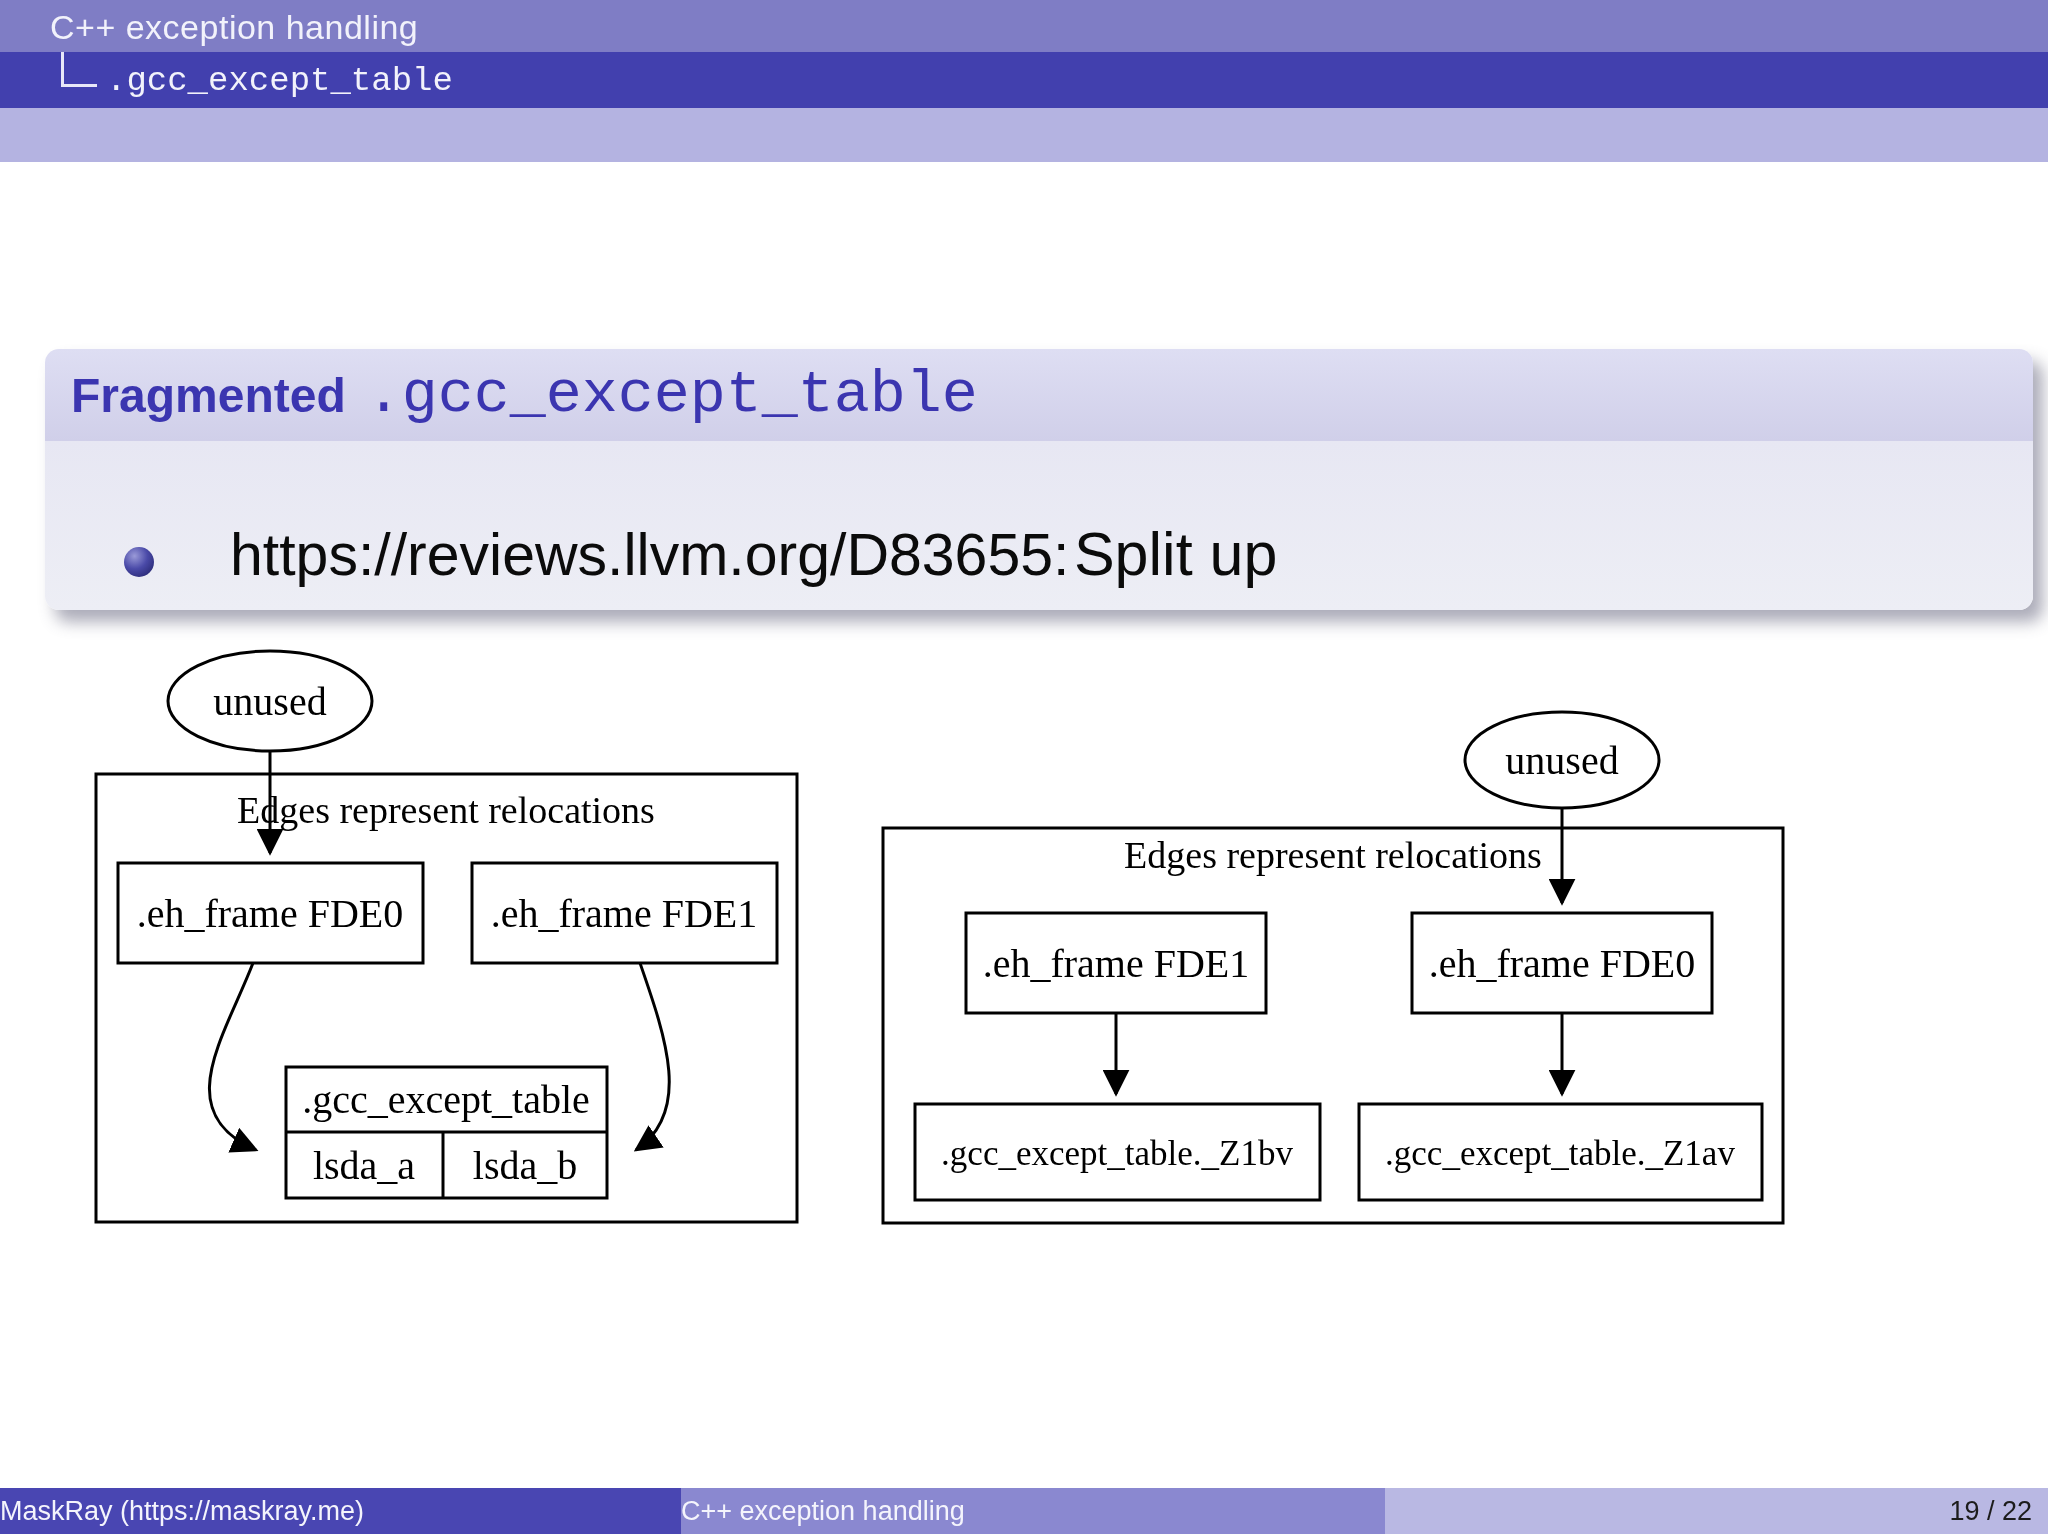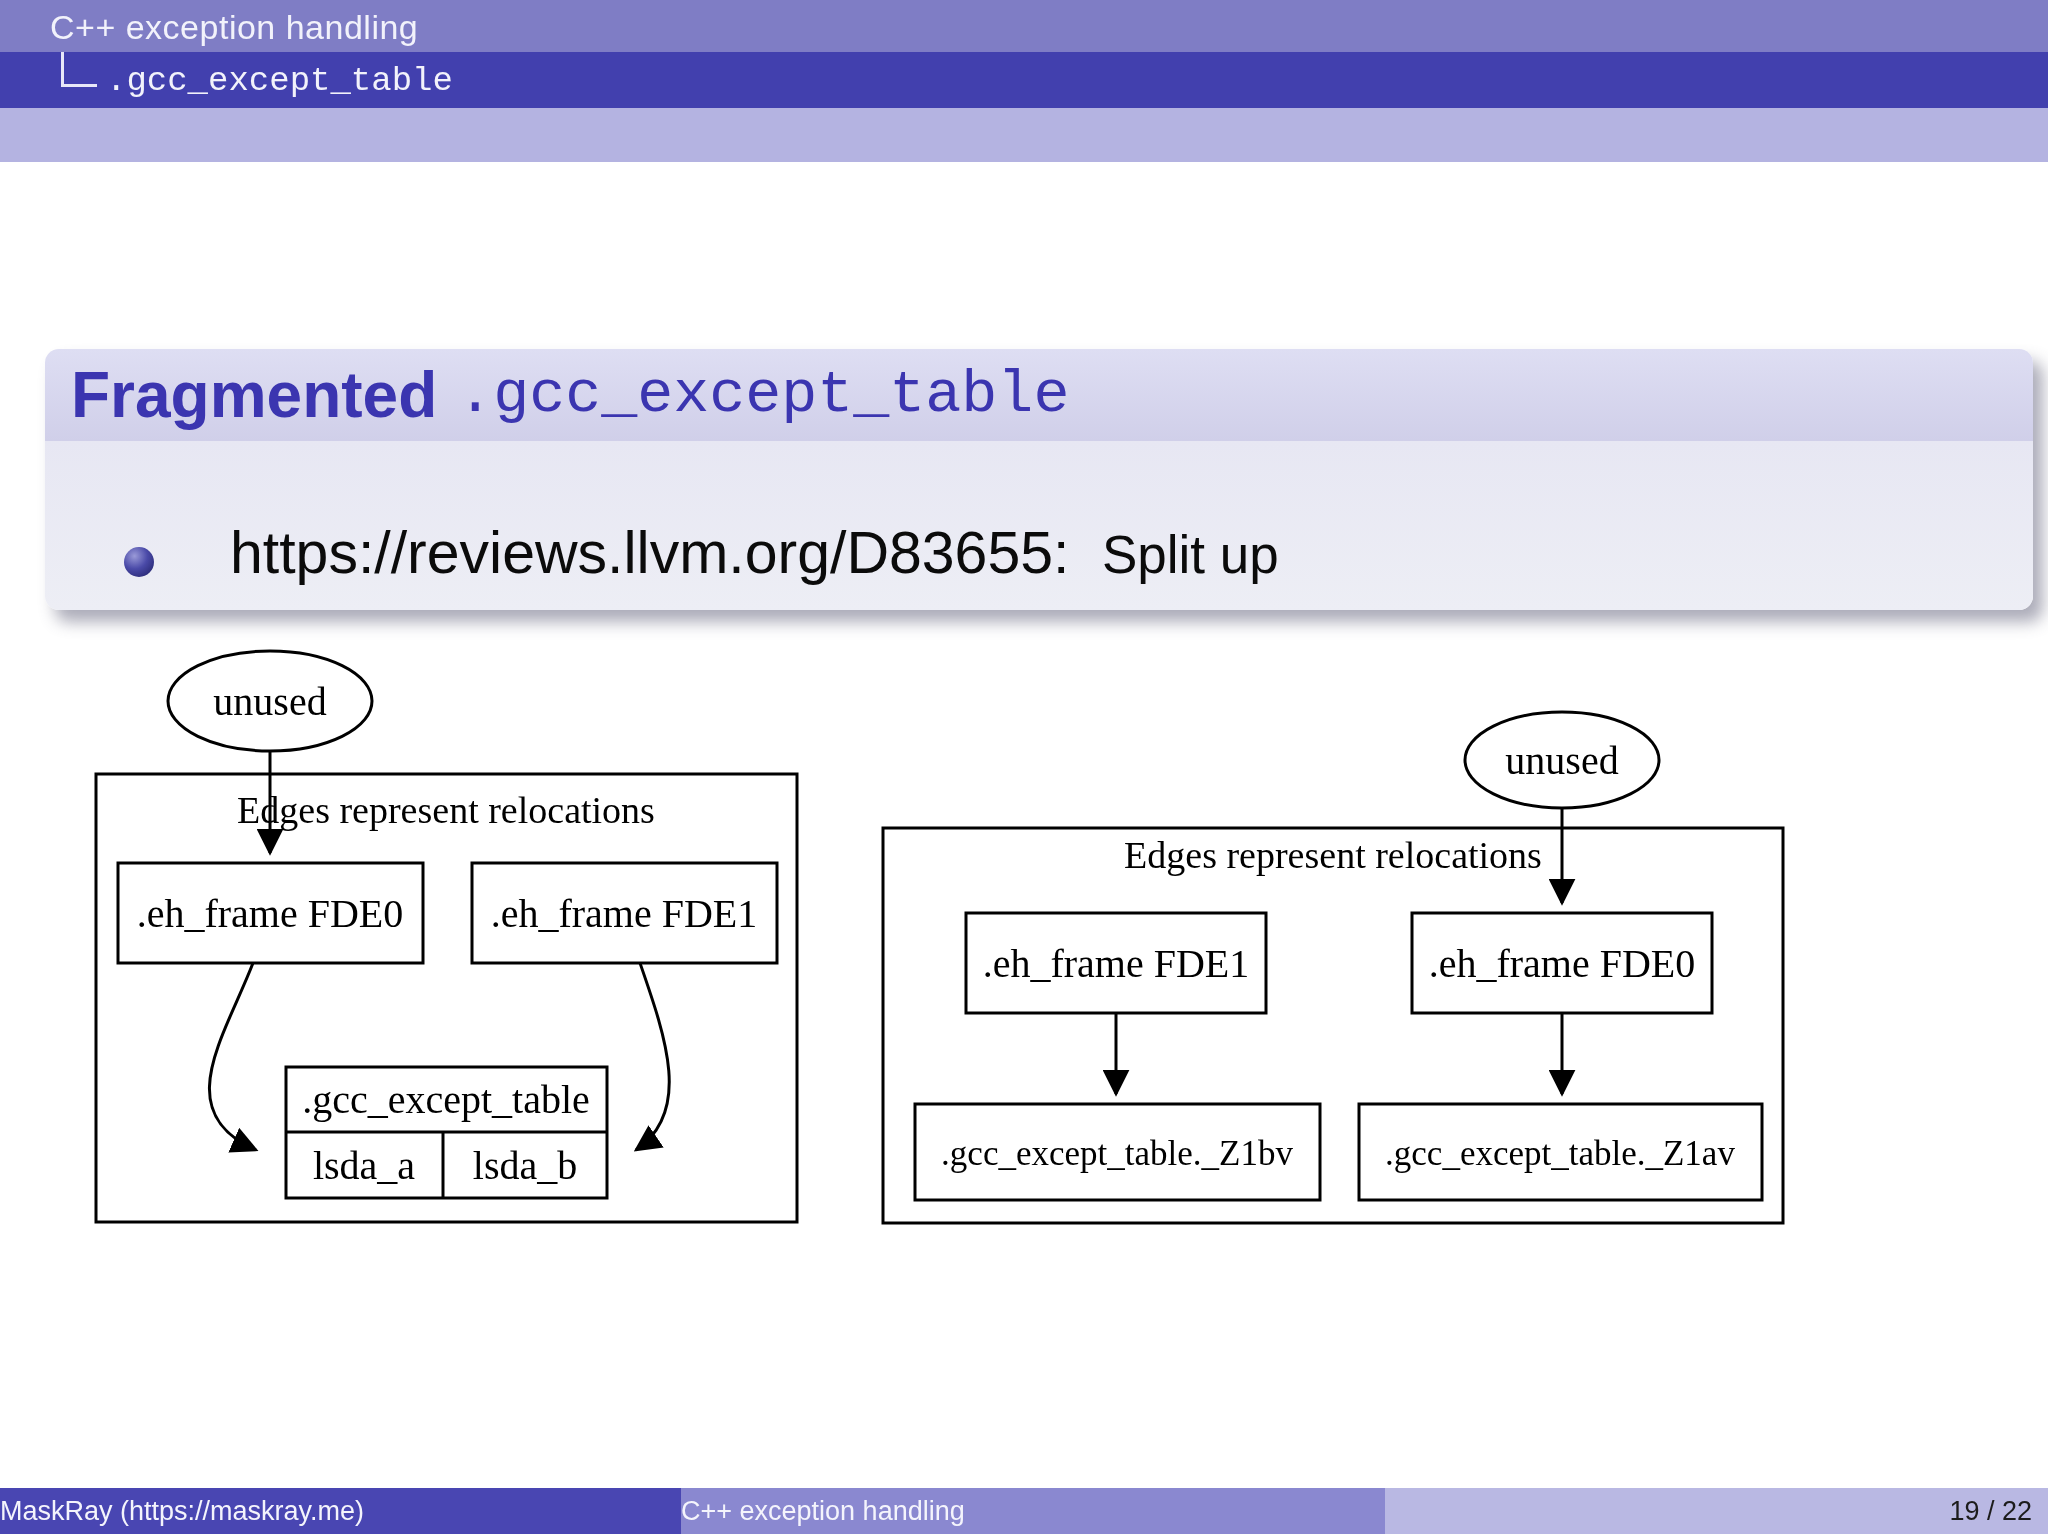--- a/index.html
+++ b/index.html
@@ -25,33 +25,33 @@
   
   .block{
     position:absolute;left:45px;top:349px;width:1988px;height:261px;
     border-radius:14px;box-shadow:10px 12px 16px rgba(70,70,100,0.45);
     overflow:hidden;
   }
   .block-title{
     height:92px;background:linear-gradient(#dedef3,#d0cfe9);
     display:flex;align-items:center;padding-left:26px;box-sizing:border-box;
   }
-  .block-title .t-sans{color:#3b35b0;font-size:64px;font-weight:bold;}
+  .block-title .t-sans{color:#3b35b0;font-size:48px;font-weight:bold;}
   .block-title .t-mono{color:#3b35b0;font-size:60px;font-family:"Liberation Mono",monospace;margin-left:20px;}
   .block-body{
     height:169px;background:linear-gradient(#e7e7f3,#edeef5);position:relative;
   }
   .bullet-ball{
     position:absolute;left:79px;top:106px;width:30px;height:30px;border-radius:50%;
     background:radial-gradient(circle at 35% 30%, #9a9ad8 0%, #4a4aa8 45%, #1c1c60 100%);
   }
   .b-line1{position:absolute;left:185px;top:78px;white-space:nowrap;}
   .b-line2{position:absolute;left:190px;top:162px;white-space:nowrap;}
   .b-mono{font-family:Liberation Sans, sans-serif;font-size:59px;color:#0b0b0b;}
-  .b-sans{font-size:53px;color:#0b0b0b;margin-left:28px;}
+  .b-sans{font-size:61px;color:#0b0b0b;margin-left:0;}
   
   .diagram-svg{position:absolute;left:0;top:0;}
   .diagram-svg text{
     font-family:"Liberation Serif",serif;fill:#000;
   }
   
   .footer-seg{position:absolute;top:1488px;height:46px;line-height:47px;font-size:27px;text-align:left;}
   .fseg1{left:0;width:681px;background:#4946b2;color:#f4f4fc;}
   .fseg2{left:681px;width:704px;background:#8a88d0;color:#f4f4fc;}
   .fseg3{left:1385px;width:663px;background:#b9b8e3;color:#1c1c1c;text-align:right;padding-right:16px;box-sizing:border-box;}

